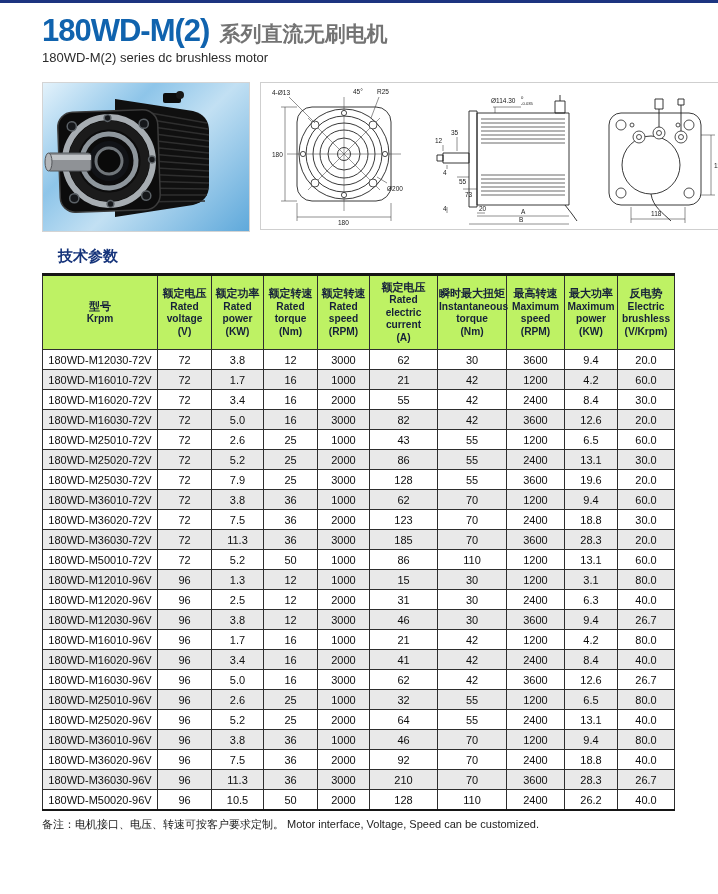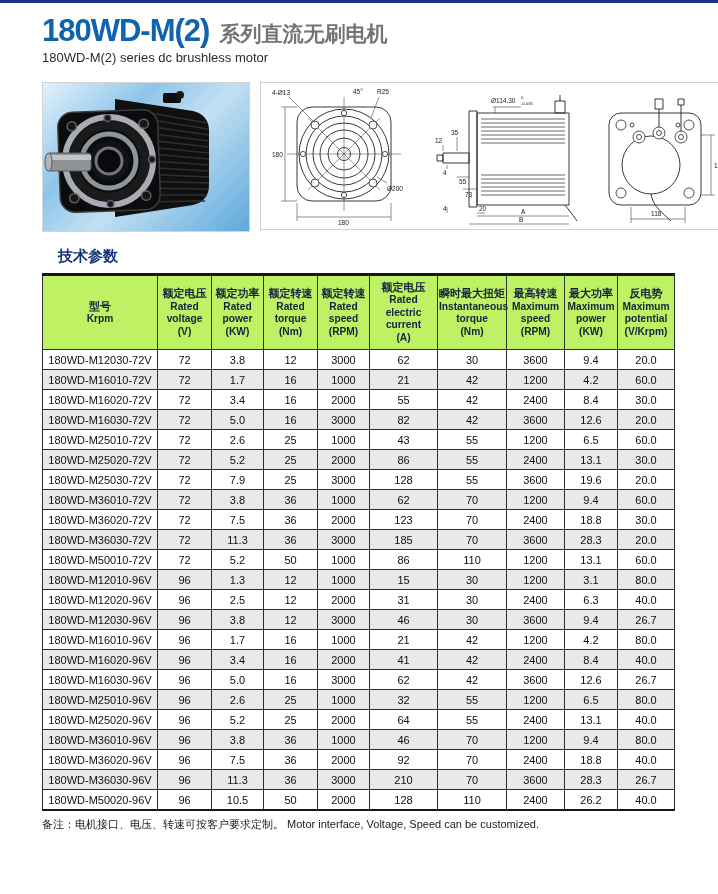--- a/index.html
+++ b/index.html
@@ -306,21 +306,21 @@
             <div class="hen">Maximum speed</div>
             <div class="hen">(RPM)</div>
           </th>
           <th>
             <div class="hcn">最大功率</div>
             <div class="hen">Maximum power</div>
             <div class="hen">(KW)</div>
           </th>
           <th>
             <div class="hcn">反电势</div>
-            <div class="hen">Maximum potential</div>
+            <div class="hen">Electric brushless</div>
             <div class="hen">(V/Krpm)</div>
           </th>
         </tr>
       </thead>
     <tbody id="spec-tbody">
         <tr>
           <td>180WD-M12030-72V</td>
           <td>72</td>
           <td>3.8</td>
           <td>12</td>

